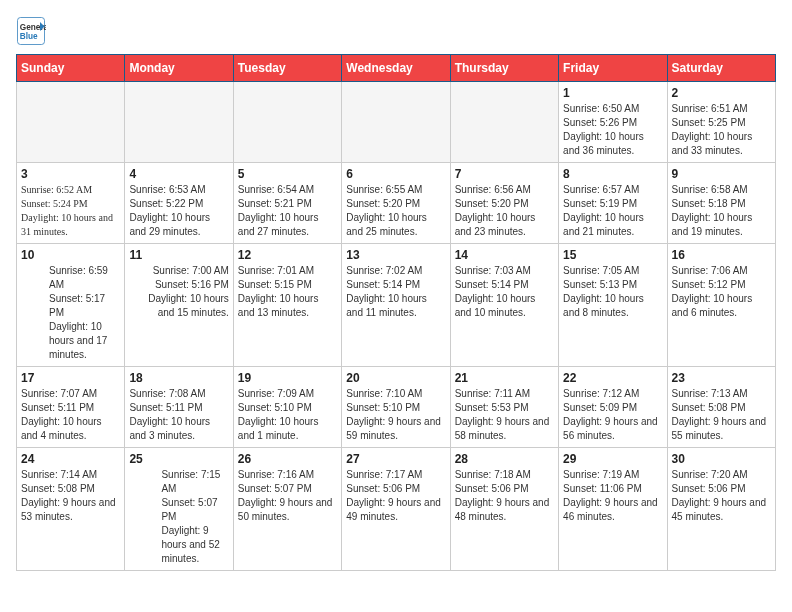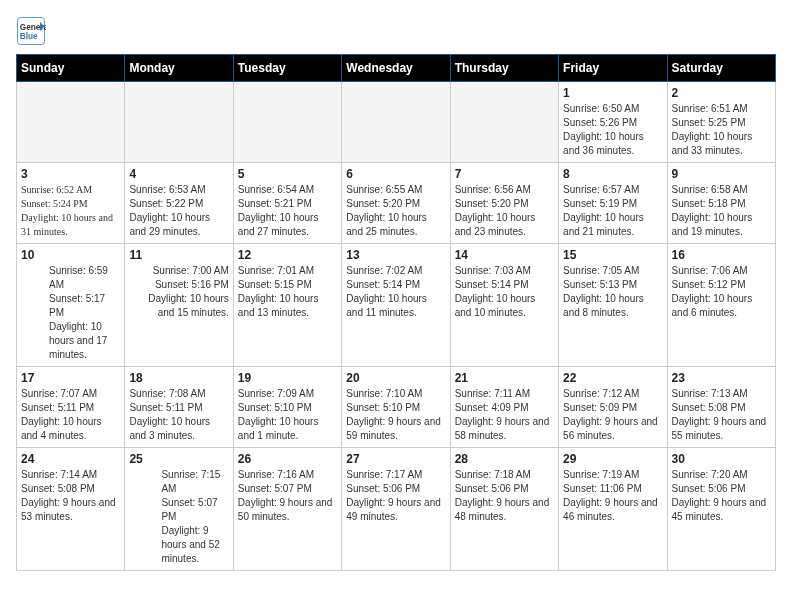--- a/index.html
+++ b/index.html
@@ -36,21 +36,21 @@
     .location {
       font-size: 14px;
       color: #555;
     }
     .calendar {
       width: 100%;
       border-collapse: collapse;
       font-size: 11px;
     }
     .calendar th {
-      background: #000000;
+      background: #ef4444;
       color: #fff;
       padding: 6px 4px;
       text-align: left;
       font-size: 12px;
       font-weight: bold;
       border: 1px solid #1a5a8a;
       margin-left: 8px;
     }
     .calendar td {
       border: 1px solid #ccc;
@@ -234,21 +234,21 @@
         </td>
         <td>
           <div class="day-number">20</div>
           <div class="day-info" style="white-space: pre-line;">Sunrise: 7:10 AM
 Sunset: 5:10 PM
 Daylight: 9 hours and 59 minutes.</div>
         </td>
         <td>
           <div class="day-number">21</div>
           <div class="day-info" style="white-space: pre-line;">Sunrise: 7:11 AM
-Sunset: 4:09 PM
+Sunset: 5:53 PM
 Daylight: 9 hours and 58 minutes.</div>
         </td>
         <td>
           <div class="day-number">22</div>
           <div class="day-info" style="white-space: pre-line;">Sunrise: 7:12 AM
 Sunset: 5:09 PM
 Daylight: 9 hours and 56 minutes.</div>
         </td>
         <td>
           <div class="day-number">23</div>

